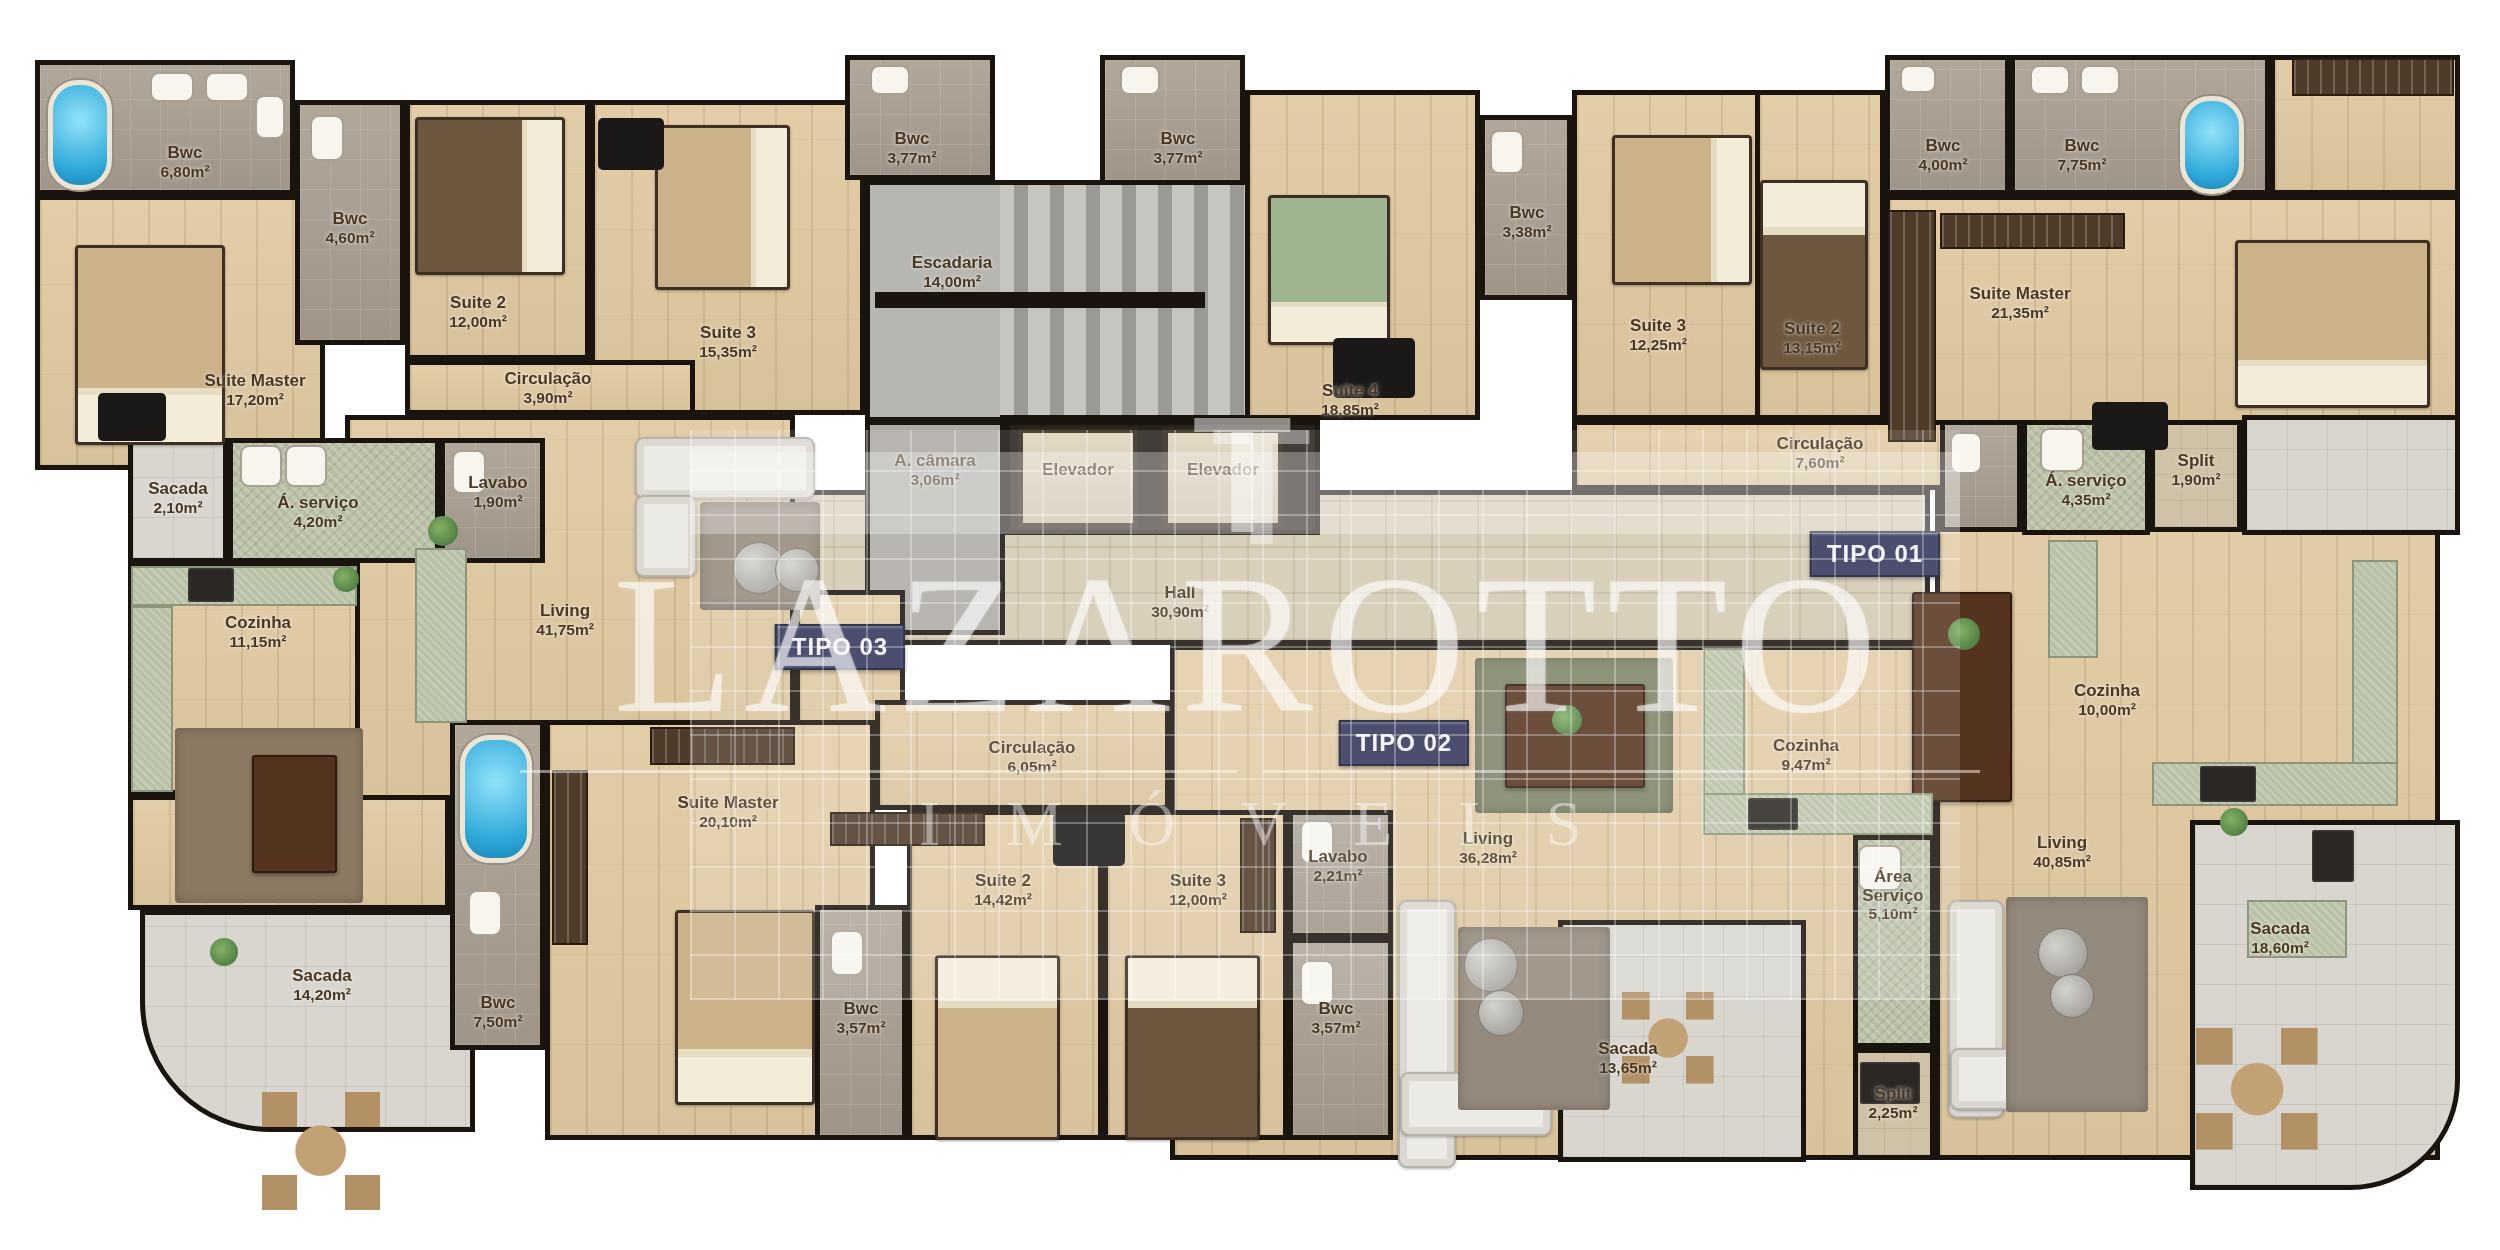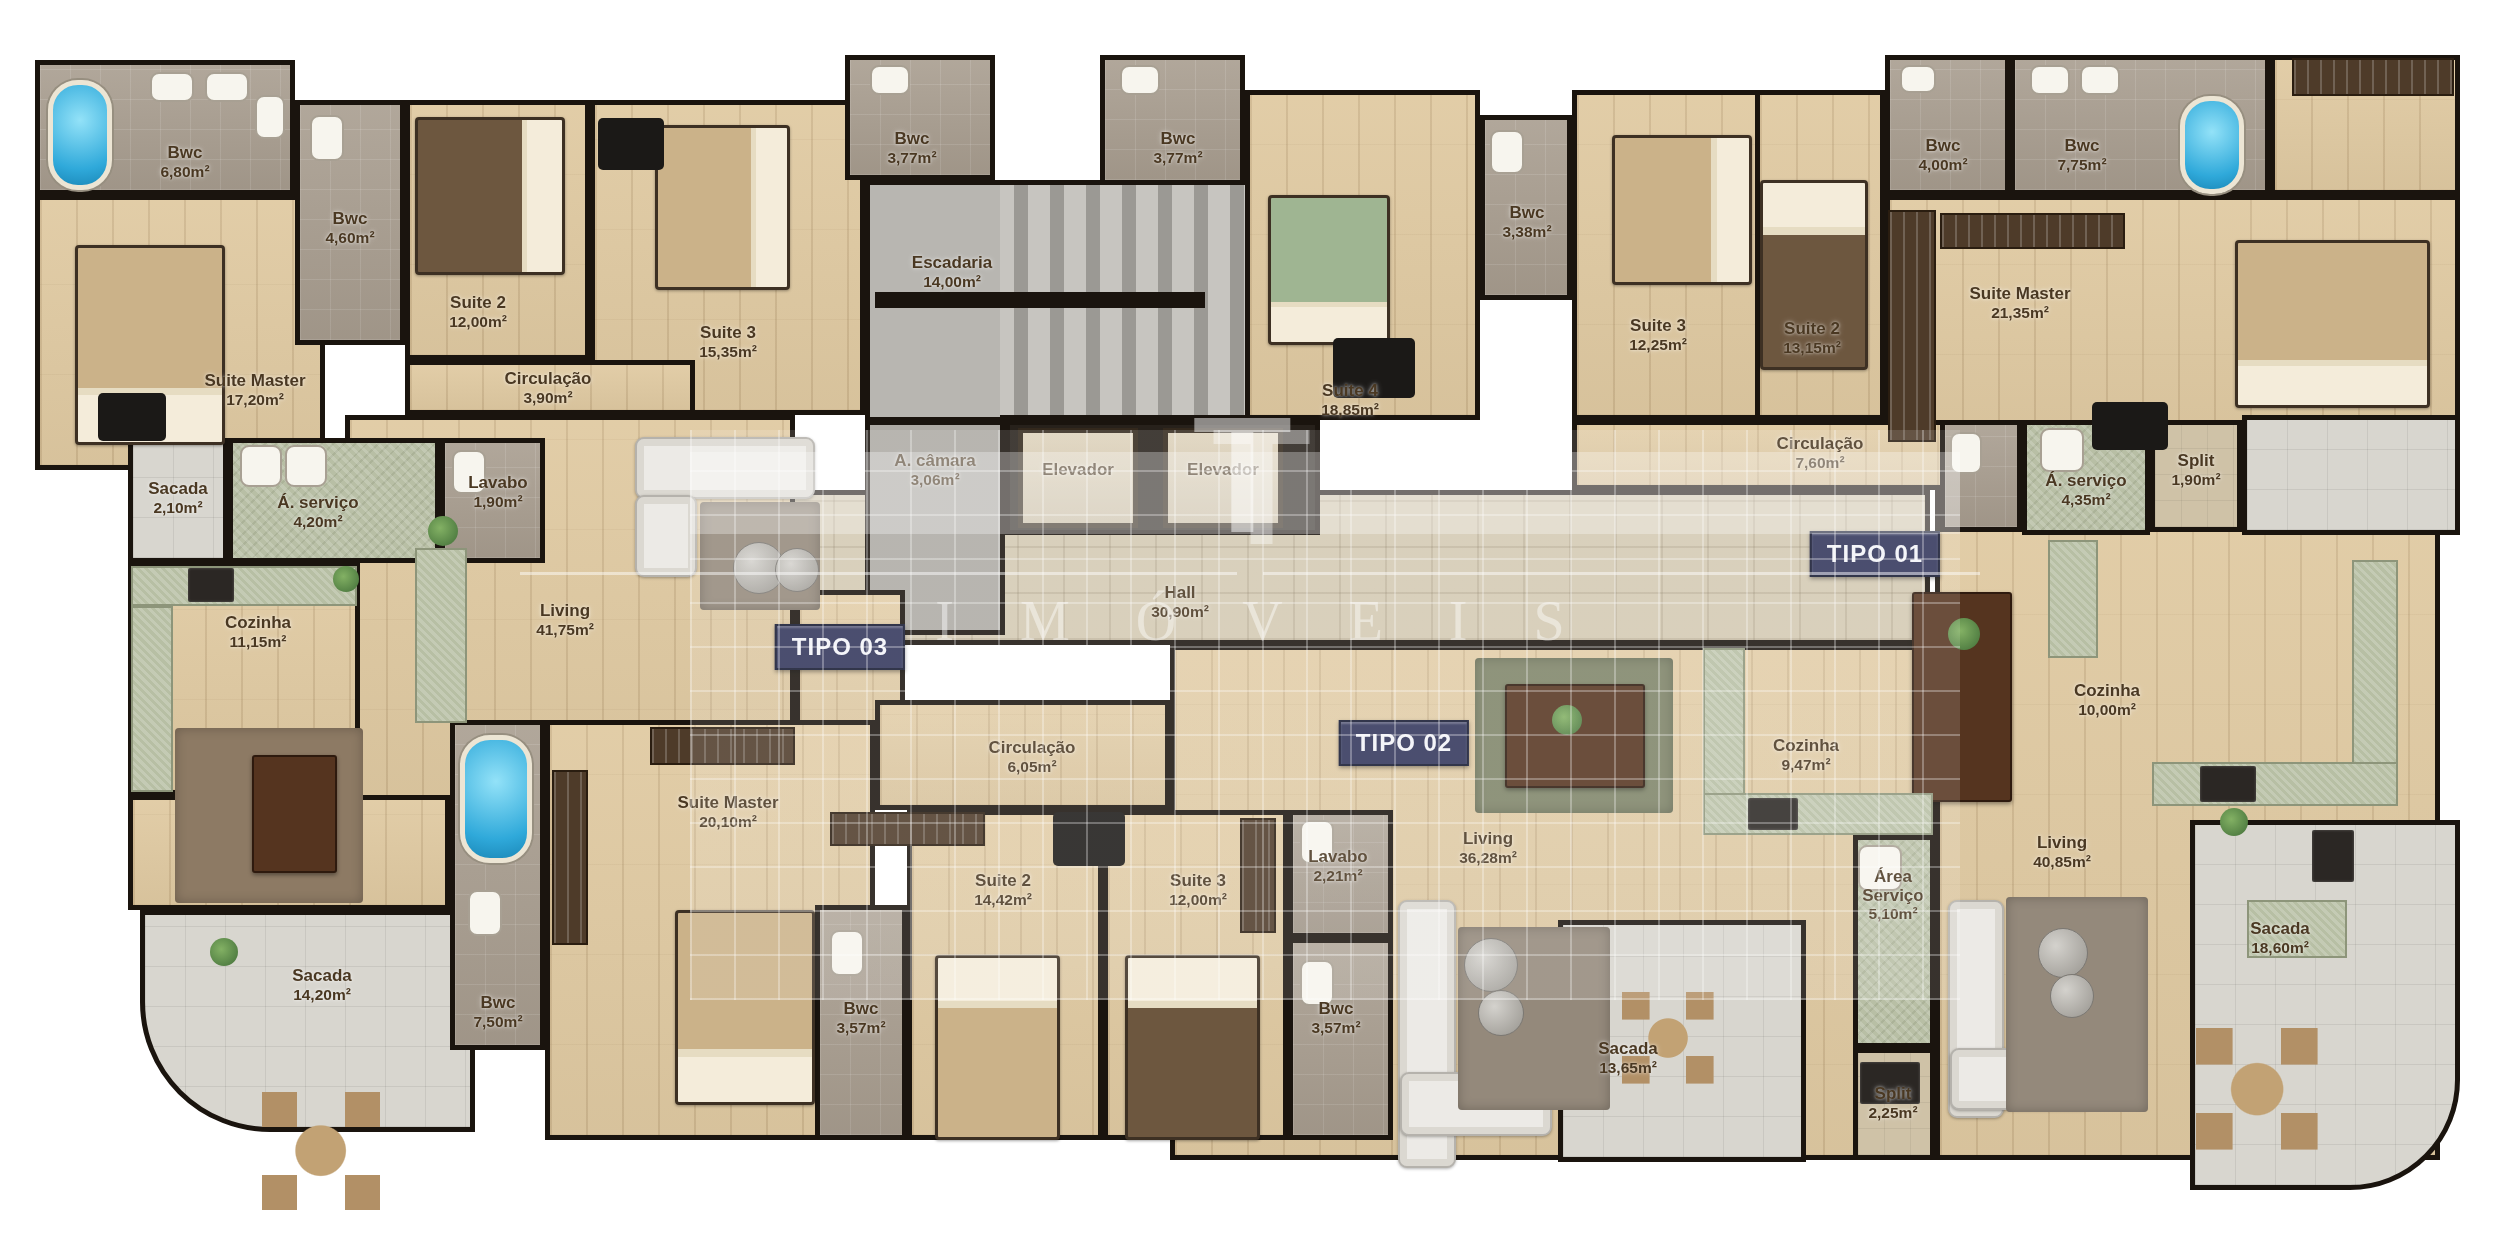--- a/index.html
+++ b/index.html
@@ -89,21 +89,21 @@
     border-top:14px solid rgba(255,255,255,.5);}
   .wm-t::after{content:"";position:absolute;left:50%;top:0;width:22px;height:100px;
     transform:translateX(-50%);background:rgba(255,255,255,.5);}
   .wm-t.t2{transform:translateX(-38%) translateY(12px);border-top-color:rgba(255,255,255,.38);}
   .wm-t.t2::after{background:rgba(255,255,255,.38);}
   .wm-name{font-family:"Liberation Serif",serif;font-size:198px;line-height:1;
     letter-spacing:10px;color:rgba(255,255,255,.54);text-shadow:0 0 3px rgba(255,255,255,.25);}
   .wm-sub{display:flex;align-items:center;gap:26px;margin-top:26px;
     font-size:40px;font-weight:400;letter-spacing:30px;color:rgba(255,255,255,.58);}
   .wm-sub .wm-line{flex:1;height:3px;background:rgba(255,255,255,.48);}
-  .wm-imoveis{font-family:"Liberation Serif",serif;font-size:56px;letter-spacing:66px;
+  .wm-imoveis{font-family:"Liberation Serif",serif;font-size:64px;letter-spacing:66px;
     padding-left:66px;margin-top:14px;color:rgba(255,255,255,.44);}
 </style>
 </head>
 <body>
 
 <div id="stage">
   <div class="room floor-hall" style="left: 690px; top: 490px; width: 1240px; height: 155px;"></div>
     <div class="rlabel" style="left: 1180px; top: 602px;"><div class="rname">Hall</div><div class="rarea">30,90m²</div></div>
     <div class="room floor-stairs" style="left: 865px; top: 180px; width: 455px; height: 240px;"></div>
     <div class="rlabel" style="left: 952px; top: 272px;"><div class="rname">Escadaria</div><div class="rarea">14,00m²</div></div>
@@ -292,20 +292,21 @@
     <div class="badge" style="left: 1404px; top: 743px;">TIPO 02</div>
     <div class="badge" style="left: 1875px; top: 554px;">TIPO 01</div>
     <div class="wm">
     <div class="wm-grid"></div>
     <div class="wm-band"></div>
     <div class="wm-text">
       <div class="wm-logo">
         <div class="wm-t"></div>
           <div class="wm-t t2"></div>
       </div>
+      <div class="wm-name">LAZAROTTO</div>
       <div class="wm-sub">
         <span class="wm-line"></span>
         <span class="wm-line"></span>
       </div>
       <div class="wm-imoveis">IMÓVEIS</div>
     </div>
   </div>
 </div>
 
 </body></html>

